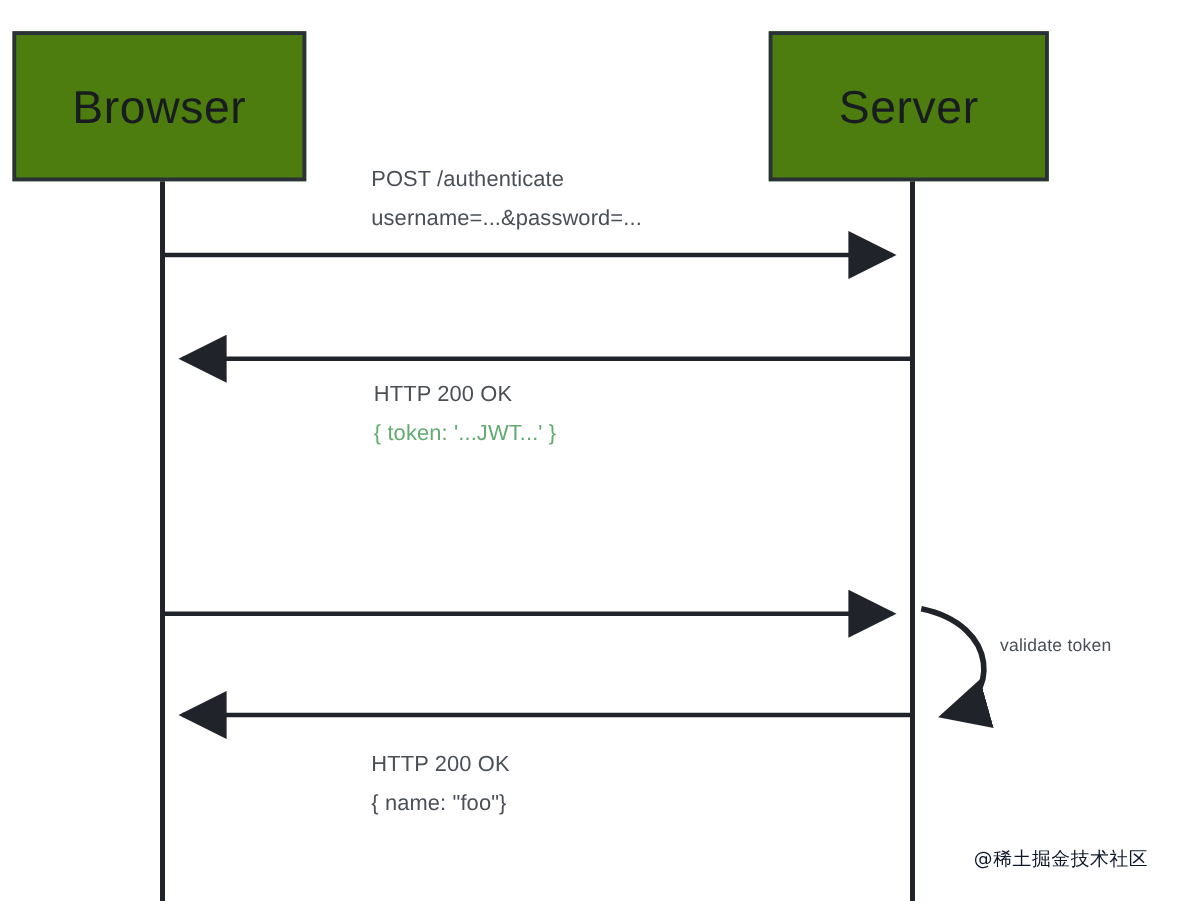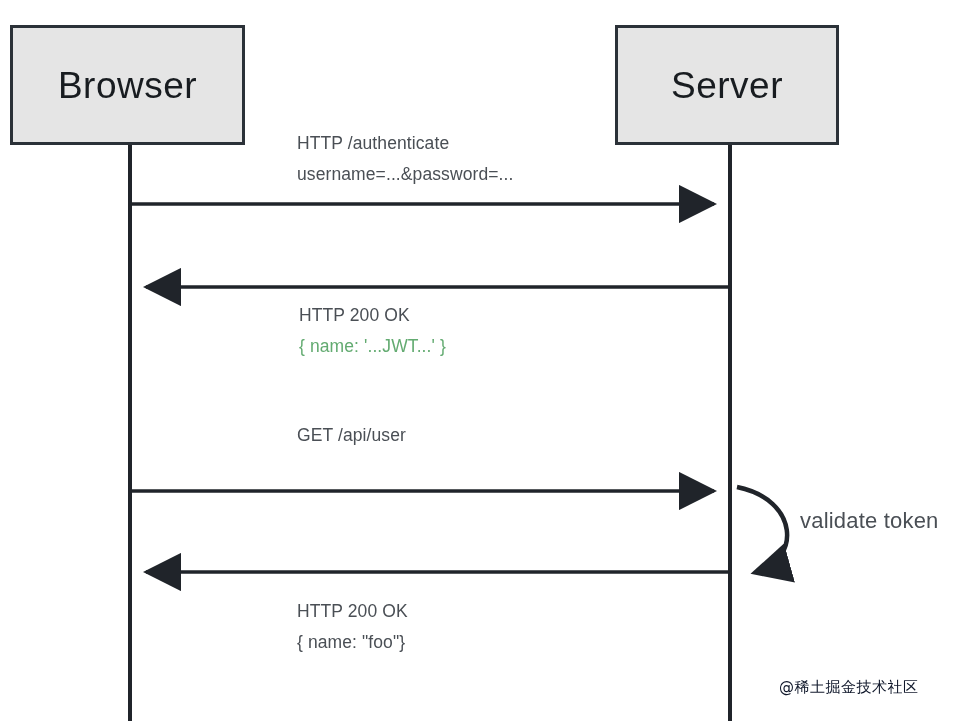--- a/index.html
+++ b/index.html
@@ -20,21 +20,21 @@
   #diagram-svg {
     position: absolute;
     left: 0;
     top: 0;
     width: 963px;
     height: 721px;
   }
   .participant-box {
     position: absolute;
     box-sizing: border-box;
-    background: #e5e5e5;
+    background: #4d7c0f;
     border: 3px solid #2b3138;
     display: flex;
     align-items: center;
     justify-content: center;
   }
   .participant-label {
     font-family: "Liberation Sans", sans-serif;
     font-size: 37px;
     color: #181c20;
     letter-spacing: 0.5px;
@@ -70,21 +70,21 @@
   }
   #label-post   { left: 297px; top: 128px; }
   #label-200jwt { left: 299px; top: 300px; }
   #label-get    { left: 297px; top: 420px; }
   #label-200foo { left: 297px; top: 596px; }
   #label-validate {
     position: absolute;
     left: 800px;
     top: 508px;
     font-family: "Liberation Sans", sans-serif;
-    font-size: 22px;
+    font-size: 14px;
     color: #4a4f55;
     white-space: nowrap;
     letter-spacing: 0.2px;
   }
   #watermark {
     position: absolute;
     left: 779px;
     top: 678px;
     font-family: "DejaVu Sans", sans-serif;
     font-size: 15px;
@@ -127,31 +127,30 @@
 
   <div class="participant-box" id="browser-box">
     <span class="participant-label">Browser</span>
   </div>
 
   <div class="participant-box" id="server-box">
     <span class="participant-label">Server</span>
   </div>
 
   <div class="msg-label" id="label-post">
-    <span class="line-dark">HTTP /authenticate</span>
+    <span class="line-dark">POST /authenticate</span>
     <span class="line-dark">username=...&amp;password=...</span>
   </div>
 
   <div class="msg-label" id="label-200jwt">
     <span class="line-dark">HTTP 200 OK</span>
-    <span class="line-green">{ name: '...JWT...' }</span>
+    <span class="line-green">{ token: '...JWT...' }</span>
   </div>
 
   <div class="msg-label" id="label-get">
-    <span class="line-dark">GET /api/user</span>
   </div>
 
   <div class="msg-label" id="label-200foo">
     <span class="line-dark">HTTP 200 OK</span>
     <span class="line-dark">{ name: "foo"}</span>
   </div>
 
   <div id="label-validate">validate token</div>
 
   <div id="watermark">@稀土掘金技术社区</div>

